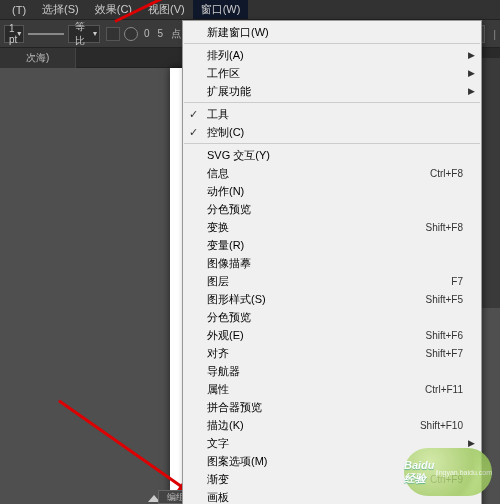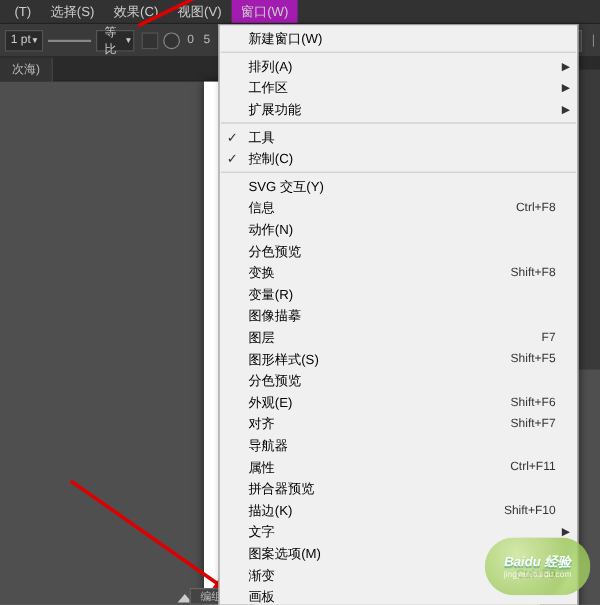--- a/index.html
+++ b/index.html
@@ -8,28 +8,28 @@
       font-family: "Microsoft YaHei", Arial, sans-serif;
       font-size: 11px; background: #4a4a4a; position: relative;
     }
     .menubar {
       height: 20px; background: #323232; display: flex;
       align-items: center; padding-left: 4px; border-bottom: 1px solid #222;
     }
     .menubar .item {
       color: #ccc; padding: 2px 8px; cursor: pointer;
     }
-    .menubar .item.active { background: #a21caf; }
+    .menubar .item.active { background: #0f172a; }
     .toolbar {
       height: 28px; background: #3a3a3a; display: flex;
       align-items: center; padding-left: 4px; border-bottom: 1px solid #222;
       gap: 4px;
     }
     .stroke-width {
-      width: 32px; height: 18px; background: #2a2a2a; border: 1px solid #555;
+      width: 20px; height: 18px; background: #2a2a2a; border: 1px solid #555;
       color: #ccc; font-size: 10px; display: flex; align-items: center;
       padding: 0 4px; justify-content: space-between;
     }
     .stroke-line {
       width: 36px; height: 2px; background: #000; border: 1px solid #888;
     }
     .select-box {
       height: 18px; background: #2a2a2a; border: 1px solid #555;
       color: #ccc; font-size: 10px; display: flex; align-items: center;
       padding: 0 14px 0 6px; position: relative;
@@ -50,21 +50,21 @@
       width: 20px; height: 14px; border: 1px solid #555; background: #333;
     }
     .doc-btn {
       width:18px;height:18px;background:#4a4a4a;border:1px solid #666;
     }
     .tabbar {
       height: 20px; background: #2a2a2a; display: flex; align-items: center;
       border-bottom: 1px solid #222;
     }
     .tab {
-      color: #bbb; font-size: 10px; padding: 3px 10px;
+      color: #bbb; font-size: 10px; padding: 3px 26px;
       border-right: 1px solid #444; background: #333;
     }
     .workspace {
       position: absolute; top: 68px; left: 0; right: 0; bottom: 0;
       background: #4f4f4f;
     }
     .canvas {
       position: absolute; top: 0; left: 170px; width: 280px; height: 436px;
       background: #fff; box-shadow: 0 0 8px rgba(0,0,0,0.6);
     }
@@ -118,21 +118,21 @@
     .statusbox {
       position:absolute;bottom:0;left:158px;height:14px;width:54px;
       background:#444;border:1px solid #666;color:#bbb;font-size:9px;
       display:flex;align-items:center;justify-content:center;
     }
     .watermark {
       position: absolute; right: 8px; bottom: 8px; width: 88px; height: 48px;
       background: radial-gradient(circle at 30% 30%, #cde89a 0%, #9ec85c 60%, transparent 70%),
                   radial-gradient(circle at 70% 60%, #b8dd7a 0%, #8fc24d 60%, transparent 72%);
       border-radius: 30px; opacity: 0.82;
-      display:flex;flex-direction:column;align-items:center;justify-content:center;
+      display:flex;flex-direction:row;align-items:center;justify-content:center;
       color:#fff;font-family:Arial;
     }
     .watermark .t1{font-size:11px;font-style:italic;font-weight:bold;text-shadow:0 1px 1px #4a7;}
     .watermark .t2{font-size:7px;opacity:.85;}
   </style>
 </head>
 <body>
 
 <div class="menubar">
   <span class="item">(T)</span>

